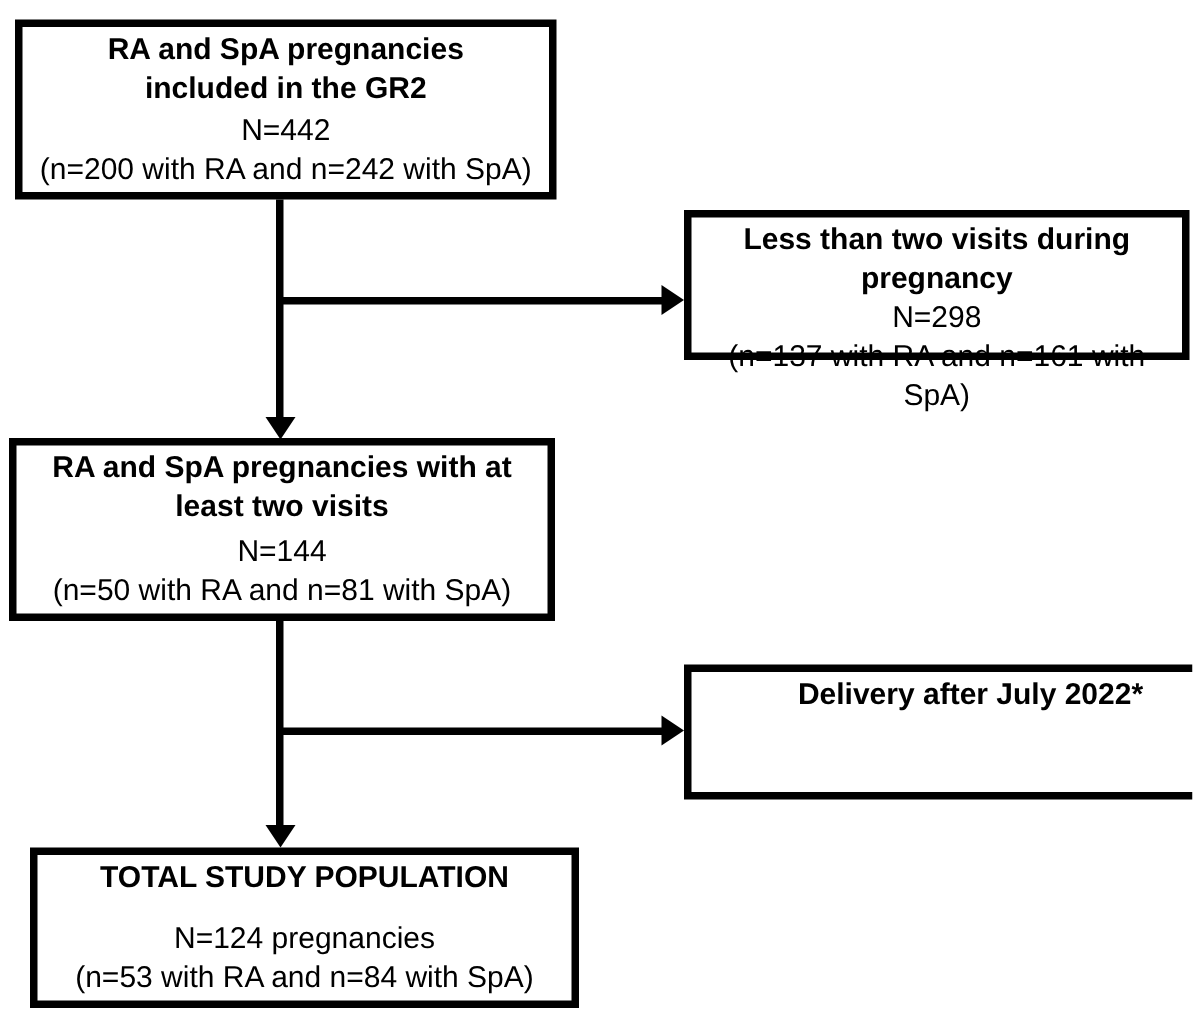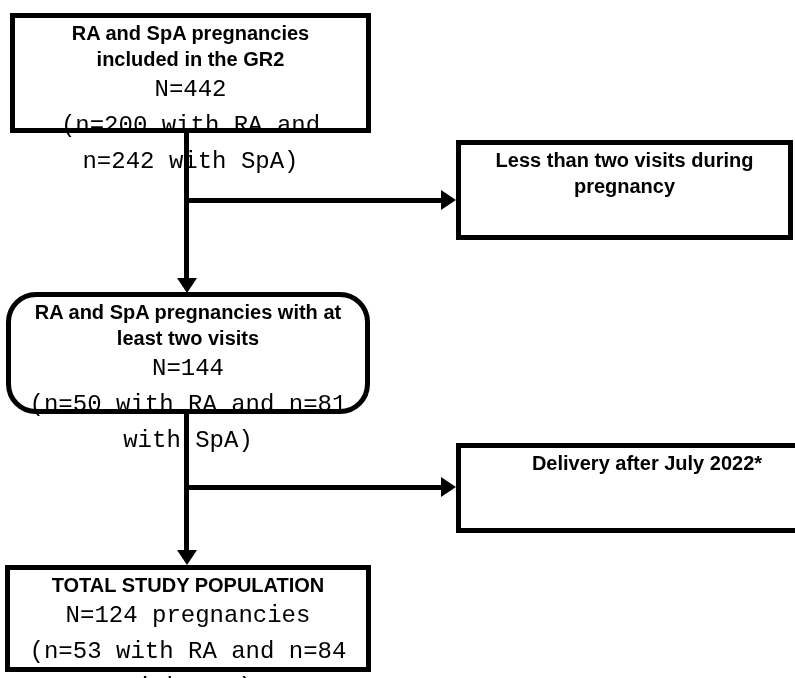--- a/index.html
+++ b/index.html
@@ -29,30 +29,29 @@
     padding: 2px 6px;
   }
   .box-title {
     font-weight: bold;
     font-size: 20px;
     line-height: 26px;
     white-space: pre-line;
   }
   .box-body {
     font-weight: normal;
-    font-size: 24px;
-    line-height: 36px;
+    font-size: 20px;
+    line-height: 26px;
     white-space: pre-line;
-    font-family: Liberation Mono, monospace;
   }
   #box-top    { left: 10px;  top: 13px;  width: 361px; height: 120px; }
   #box-right1 { left: 456px; top: 140px; width: 337px; height: 100px; }
-  #box-mid    { left: 6px;   top: 292px; width: 364px; height: 122px; border-radius: 30px; }
+  #box-mid    { left: 6px;   top: 292px; width: 364px; height: 122px; }
   #box-right2 { left: 456px; top: 443px; width: 382px; height: 90px; }
-  #box-bottom { left: 5px;   top: 565px; width: 366px; height: 107px; }
+  #box-bottom { left: 20px;   top: 565px; width: 366px; height: 107px; }
 
   .vline { position: absolute; width: 5px;  background: #000000; }
   .hline { position: absolute; height: 5px; background: #000000; }
   .arrowhead-down {
     position: absolute; width: 0; height: 0;
     border-left: 10px solid transparent;
     border-right: 10px solid transparent;
     border-top: 15px solid #000000;
   }
   .arrowhead-right {
@@ -78,20 +77,23 @@
   <div class="box" id="box-top">
     <div class="box-title">RA and SpA pregnancies
 included in the GR2</div>
     <div class="box-body">N=442
 (n=200 with RA and n=242 with SpA)</div>
   </div>
 
   <div class="box" id="box-right1">
     <div class="box-title">Less than two visits during
 pregnancy</div>
+    <div class="box-body">N=298
+(n=137 with RA and n=161 with
+SpA)</div>
   </div>
 
   <div class="box" id="box-mid">
     <div class="box-title">RA and SpA pregnancies with at
 least two visits</div>
     <div class="box-body">N=144
 (n=50 with RA and n=81 with SpA)</div>
   </div>
 
   <div class="box" id="box-right2">

